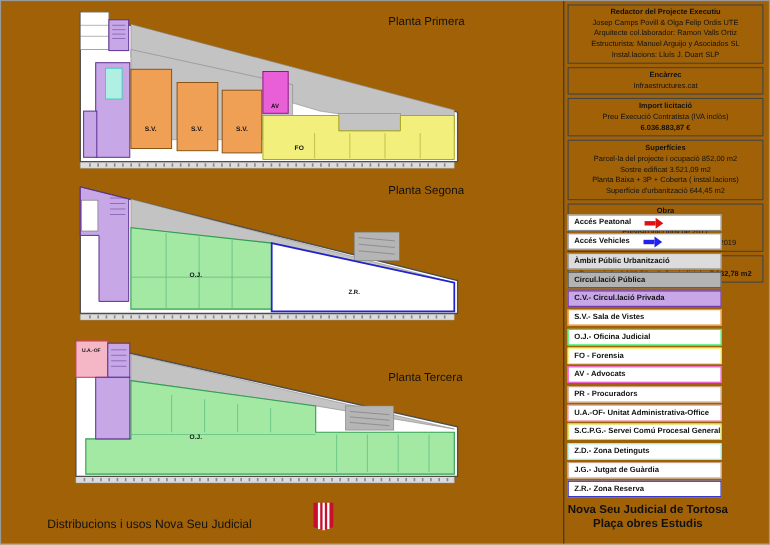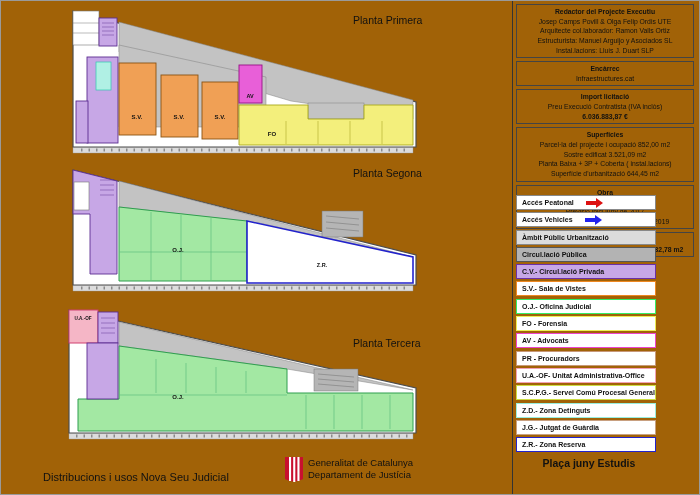--- a/index.html
+++ b/index.html
@@ -146,24 +146,20 @@
     <text x="122" y="92" font-size="6" text-anchor="middle">O.J.</text>
   </svg>
 
   <div class="footer-title">Distribucions i usos Nova Seu Judicial</div>
   <svg class="logo" width="20" height="27" viewBox="0 0 20 27">
     <path d="M1,1 h18 v22 q-9,5 -18,0 z" fill="#c8102e"></path>
     <rect x="5" y="1" width="2.1" height="24" fill="#ffffff"></rect>
     <rect x="9.2" y="1" width="2.1" height="25" fill="#ffffff"></rect>
     <rect x="13.4" y="1" width="2.1" height="24" fill="#ffffff"></rect>
   </svg>
-  <div class="org">
-    <div>Generalitat de Catalunya</div>
-    <div>Departament de Justícia</div>
-  </div>
 
   <div class="right-col">
 
     <div class="info-box">
       <div class="ib-title">Redactor del Projecte Executiu</div>
       <div>Josep Camps Povill &amp; Olga Felip Ordis UTE</div>
       <div>Arquitecte col.laborador: Ramon Valls Ortiz</div>
       <div>Estructurista: Manuel Arguijo y Asociados SL</div>
       <div>Instal.lacions: Lluís J. Duart SLP</div>
     </div>
@@ -249,17 +245,18 @@
       </div>
       <div class="legend-item" style="background-color: rgb(255, 255, 255); border-color: rgb(200, 160, 128);">
         <span>J.G.- Jutgat de Guàrdia</span>
       </div>
       <div class="legend-item thick" style="background-color: rgb(255, 255, 255); border-color: rgb(34, 34, 204);">
         <span>Z.R.- Zona Reserva</span>
       </div>
     </div>
 
     <div class="project-title">
-      <div>Plaça juny Estudis</div>
+      <div>Nova Seu Judicial de Tortosa</div>
+      <div>Plaça obres Estudis</div>
     </div>
   </div>
 
 </div>
 
 </body></html>

